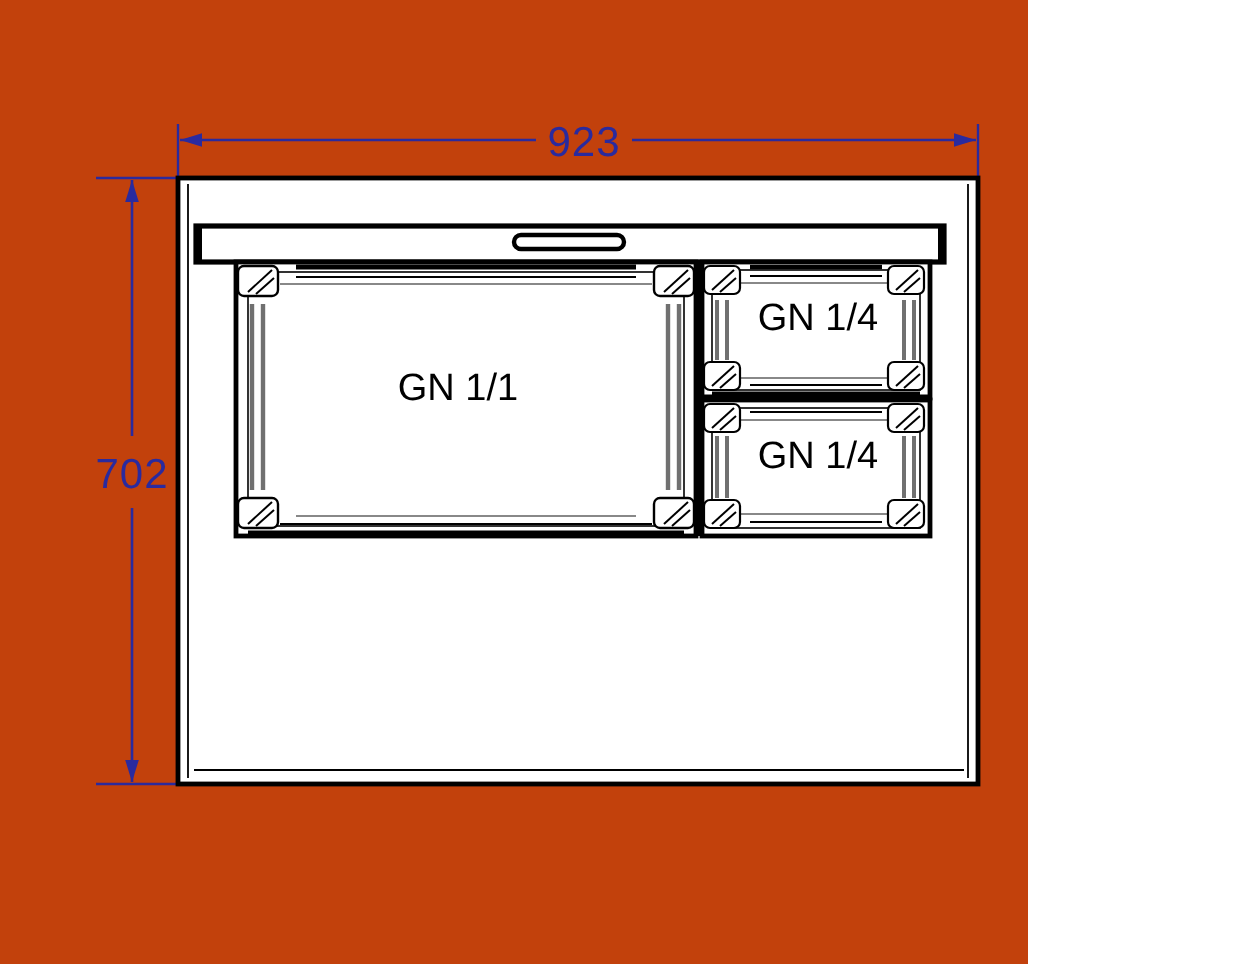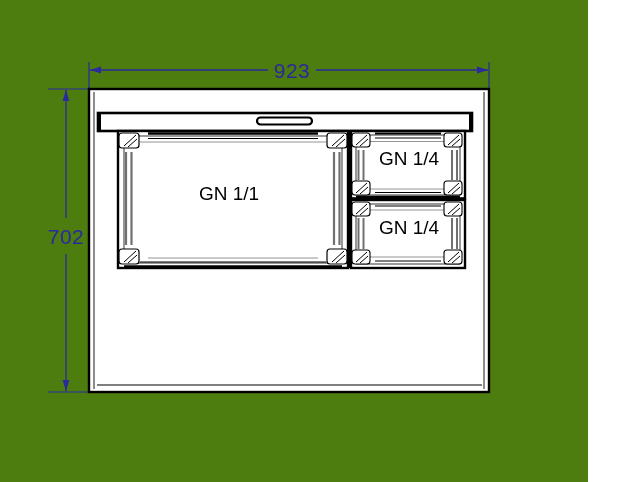--- a/index.html
+++ b/index.html
@@ -6,23 +6,23 @@
   html, body {
     margin: 0;
     padding: 0;
     background: #ffffff;
   }
   body {
     font-family: "Liberation Sans", sans-serif;
   }
   #drawing-root {
     position: relative;
-    width: 588px;
+    width: 514px;
     height: 482px;
-    background: #4d7c0f;
+    background: #c2410c;
     overflow: hidden;
   }
   #drawing-svg {
     position: absolute;
     left: 0;
     top: 0;
     width: 624px;
     height: 482px;
     display: block;
   }

